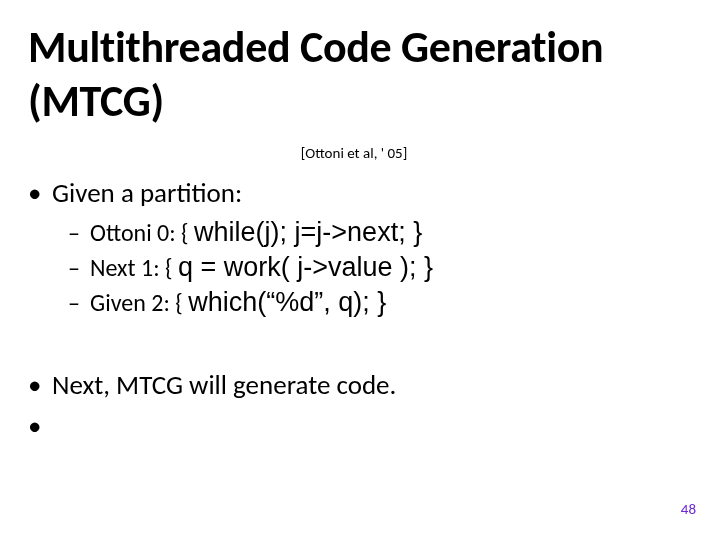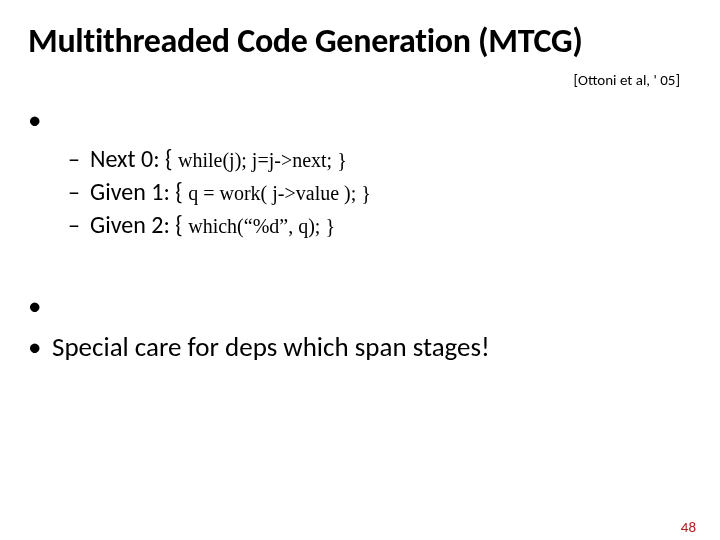--- a/index.html
+++ b/index.html
@@ -1,54 +1,55 @@
 <!DOCTYPE html>
 <html><head>
 <meta charset="utf-8">
 <style>
   html,body{margin:0;padding:0;width:720px;height:540px;background:#fff;font-family:Calibri,Arial,sans-serif;color:#000}
   .slide{position:relative;width:720px;height:540px;box-sizing:border-box;padding:20px 28px}
-  .title{font-size:34px;letter-spacing:-.3px;margin:0 0 10px 0}
-  .citation{font-size:15px;text-align:right;padding-right:12px;margin-bottom:14px}
+  .title{font-size:44px;letter-spacing:-.3px;margin:0 0 16px 0}
+  .citation{font-size:15px;text-align:center;padding-right:12px;margin-bottom:14px}
   .bl1{font-size:27px;margin:6px 0 8px 0;display:flex}
   .bl1 .dot{width:24px;flex:none}
   .bl2{font-size:24px;margin:4px 0 4px 40px;display:flex;align-items:baseline}
   .bl2 .dash{width:22px;flex:none}
-  code{font-family:Liberation Serif, serif;font-size:20px}
+  code{font-family:Liberation Sans, sans-serif;font-size:27px}
   .gap{height:40px}
-  .pagenum{position:absolute;right:24px;bottom:4px;font-size:15px;color:#b91c1c}
+  .pagenum{position:absolute;right:24px;bottom:22px;font-size:15px;color:#6d28d9}
 </style>
 </head>
 <body>
 
 <div class="slide">
   <h1 class="title">Multithreaded Code Generation (MTCG)</h1>
   <div class="citation">[Ottoni et al, ' 05]</div>
 
   <div class="bl1">
     <span class="dot">•</span>
+    <span>Given a partition:</span>
   </div>
 
   <div class="bl2">
     <span class="dash">–</span>
-    <span><span>Next 0: { </span><code>while(j);   j=j-&gt;next; }</code></span>
+    <span><span>Ottoni 0: { </span><code>while(j);   j=j-&gt;next; }</code></span>
   </div>
   <div class="bl2">
     <span class="dash">–</span>
-    <span><span>Given 1: { </span><code>q = work( j-&gt;value ); }</code></span>
+    <span><span>Next 1: { </span><code>q = work( j-&gt;value ); }</code></span>
   </div>
   <div class="bl2">
     <span class="dash">–</span>
     <span><span>Given 2: { </span><code>which(“%d”, q); }</code></span>
   </div>
 
   <div class="gap"></div>
 
   <div class="bl1">
     <span class="dot">•</span>
+    <span>Next, MTCG will generate code.</span>
   </div>
   <div class="bl1">
     <span class="dot">•</span>
-    <span>Special care for deps which span stages!</span>
   </div>
 
   <div class="pagenum">48</div>
 </div>
 
 </body></html>

